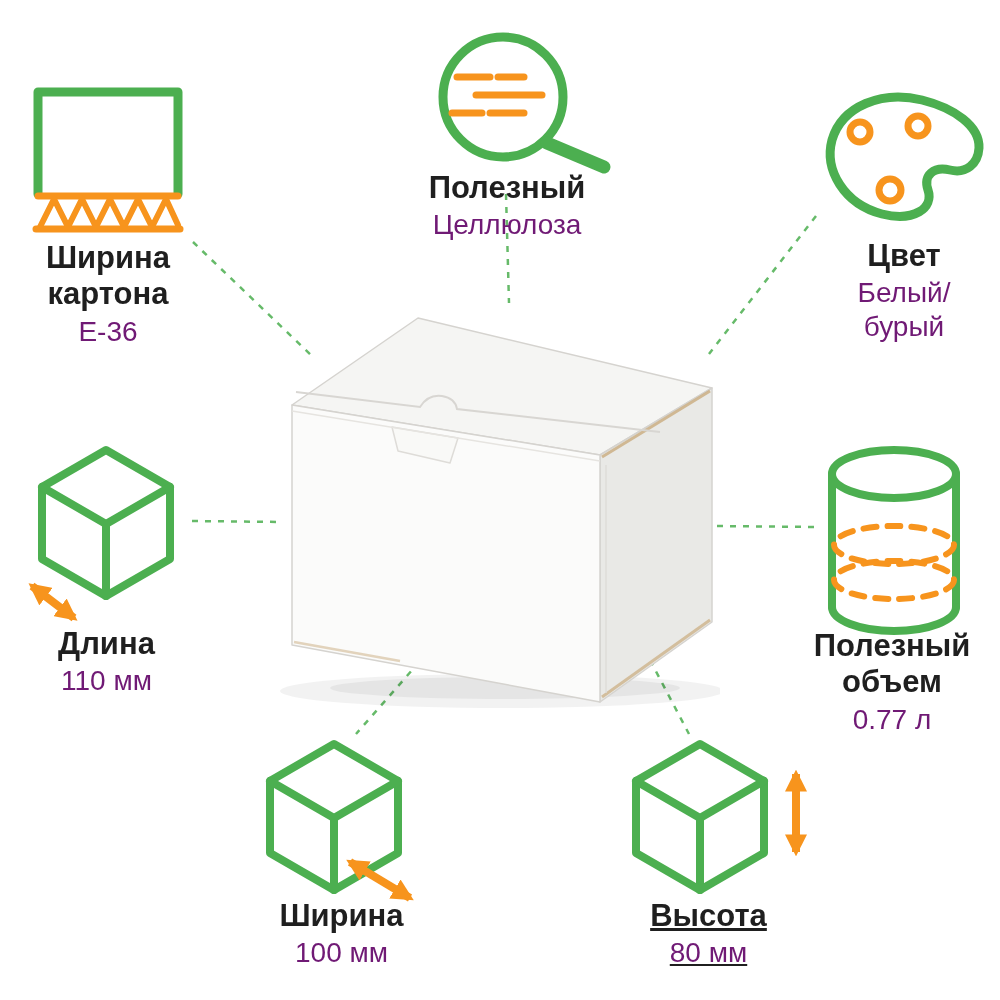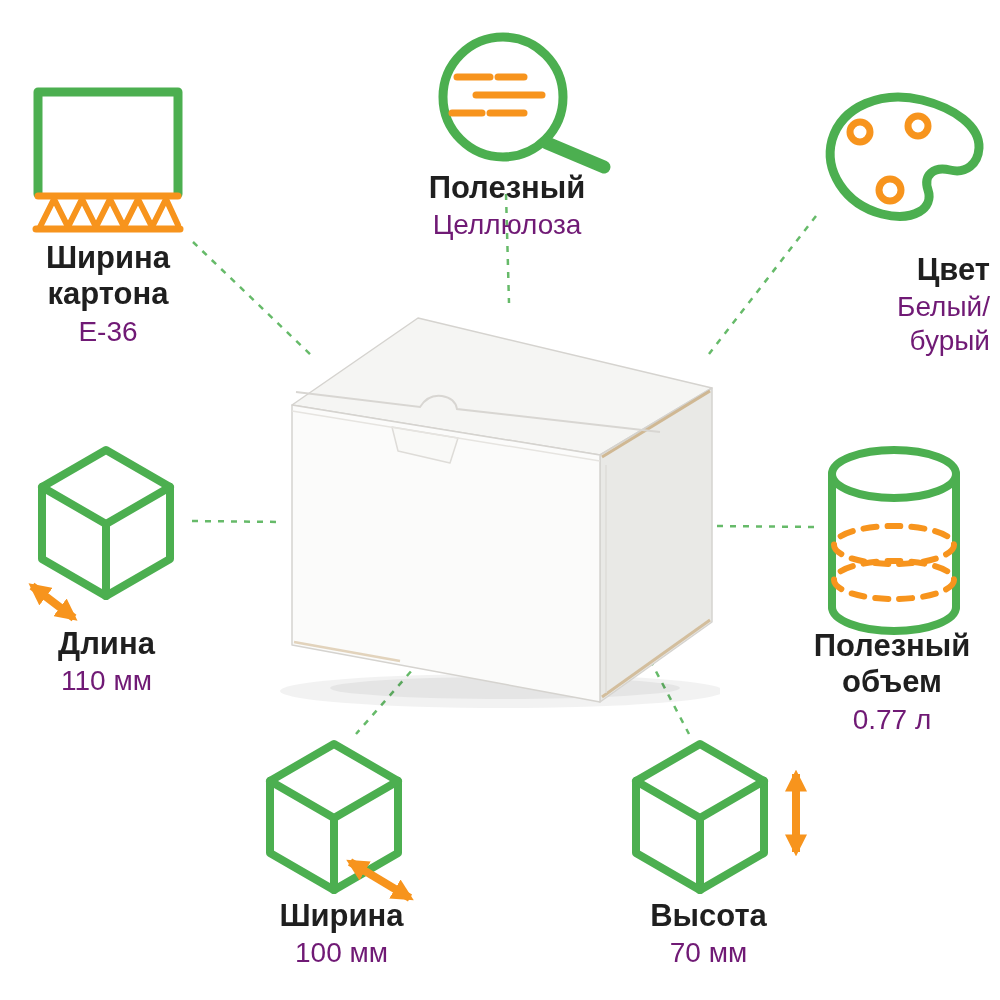--- a/index.html
+++ b/index.html
@@ -145,21 +145,21 @@
     <div class="feature-label">Ширина
 картона</div>
     <div class="feature-value">Е-36</div>
   </div>
 
   <div class="feature-text" style="left:372px; top:170px; width:270px;">
     <div class="feature-label">Полезный</div>
     <div class="feature-value">Целлюлоза</div>
   </div>
 
-  <div class="feature-text" style="left:818px; top:252px; width:172px;text-align:right;">
+  <div class="feature-text" style="left:818px; top:238px; width:172px;">
     <div class="feature-label">Цвет</div>
     <div class="feature-value">Белый/
 бурый</div>
   </div>
 
   <div class="feature-text" style="left:4px; top:626px; width:205px;">
     <div class="feature-label">Длина</div>
     <div class="feature-value">110 мм</div>
   </div>
 
@@ -167,18 +167,18 @@
     <div class="feature-label">Полезный
 объем</div>
     <div class="feature-value">0.77 л</div>
   </div>
 
   <div class="feature-text" style="left:234px; top:898px; width:215px;">
     <div class="feature-label">Ширина</div>
     <div class="feature-value">100 мм</div>
   </div>
 
-  <div class="feature-text" style="left:606px; top:898px; width:205px;">
+  <div class="feature-text" style="left:606px; top:898px; width:205px;text-decoration:underline;">
     <div class="feature-label">Высота</div>
-    <div class="feature-value">70 мм</div>
+    <div class="feature-value">80 мм</div>
   </div>
 
 </div>
 
 </body></html>

